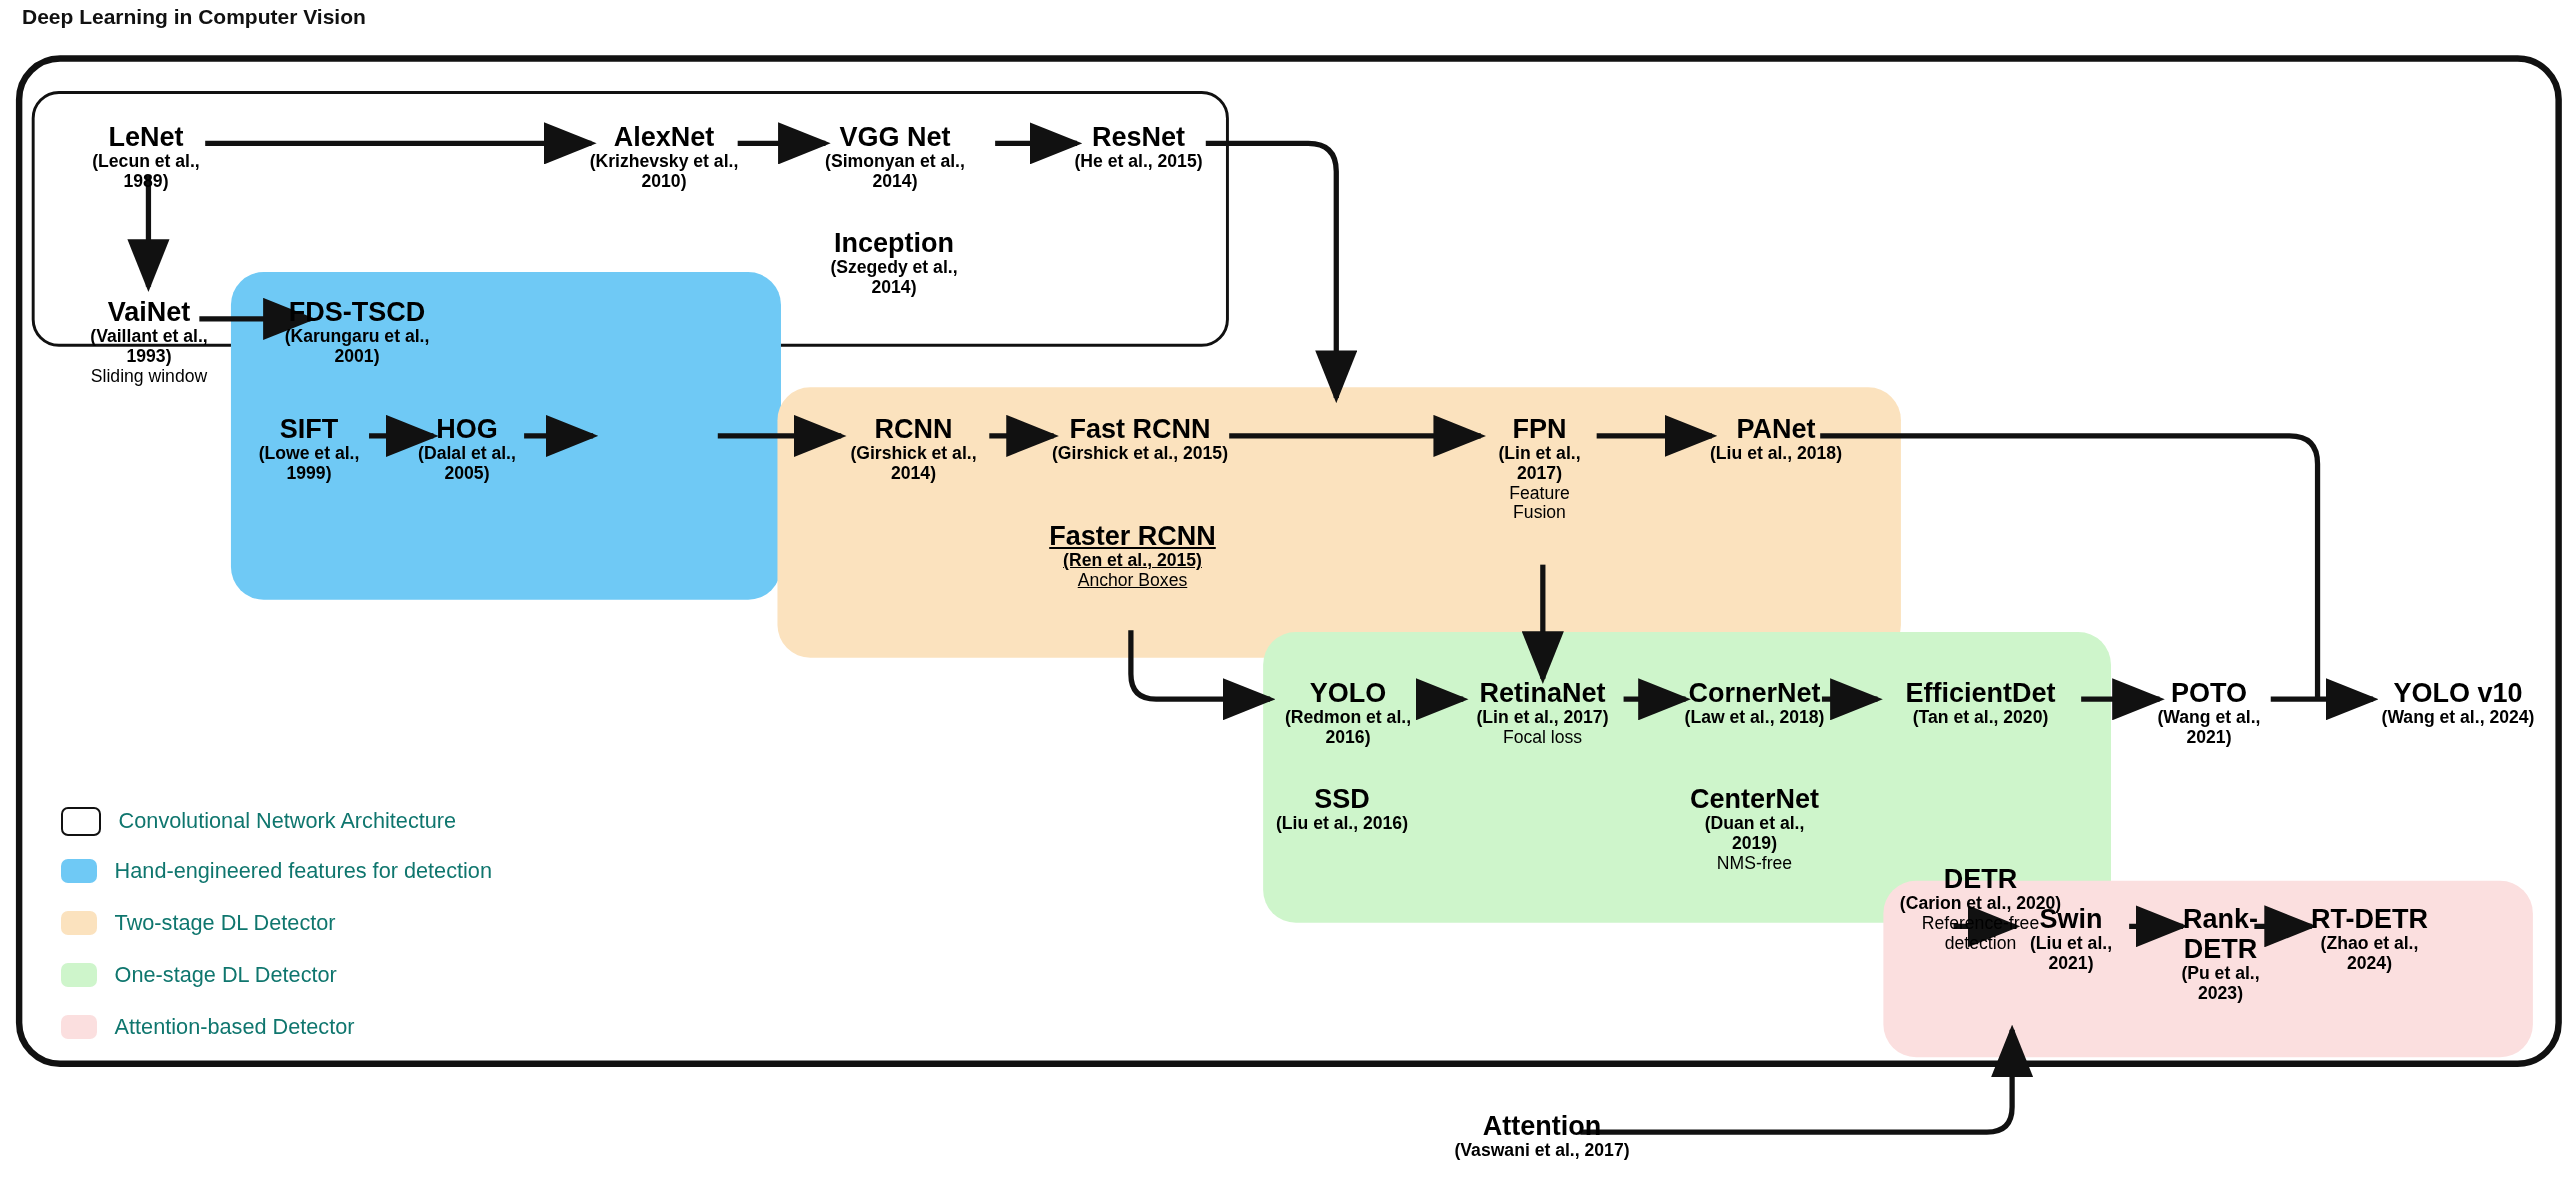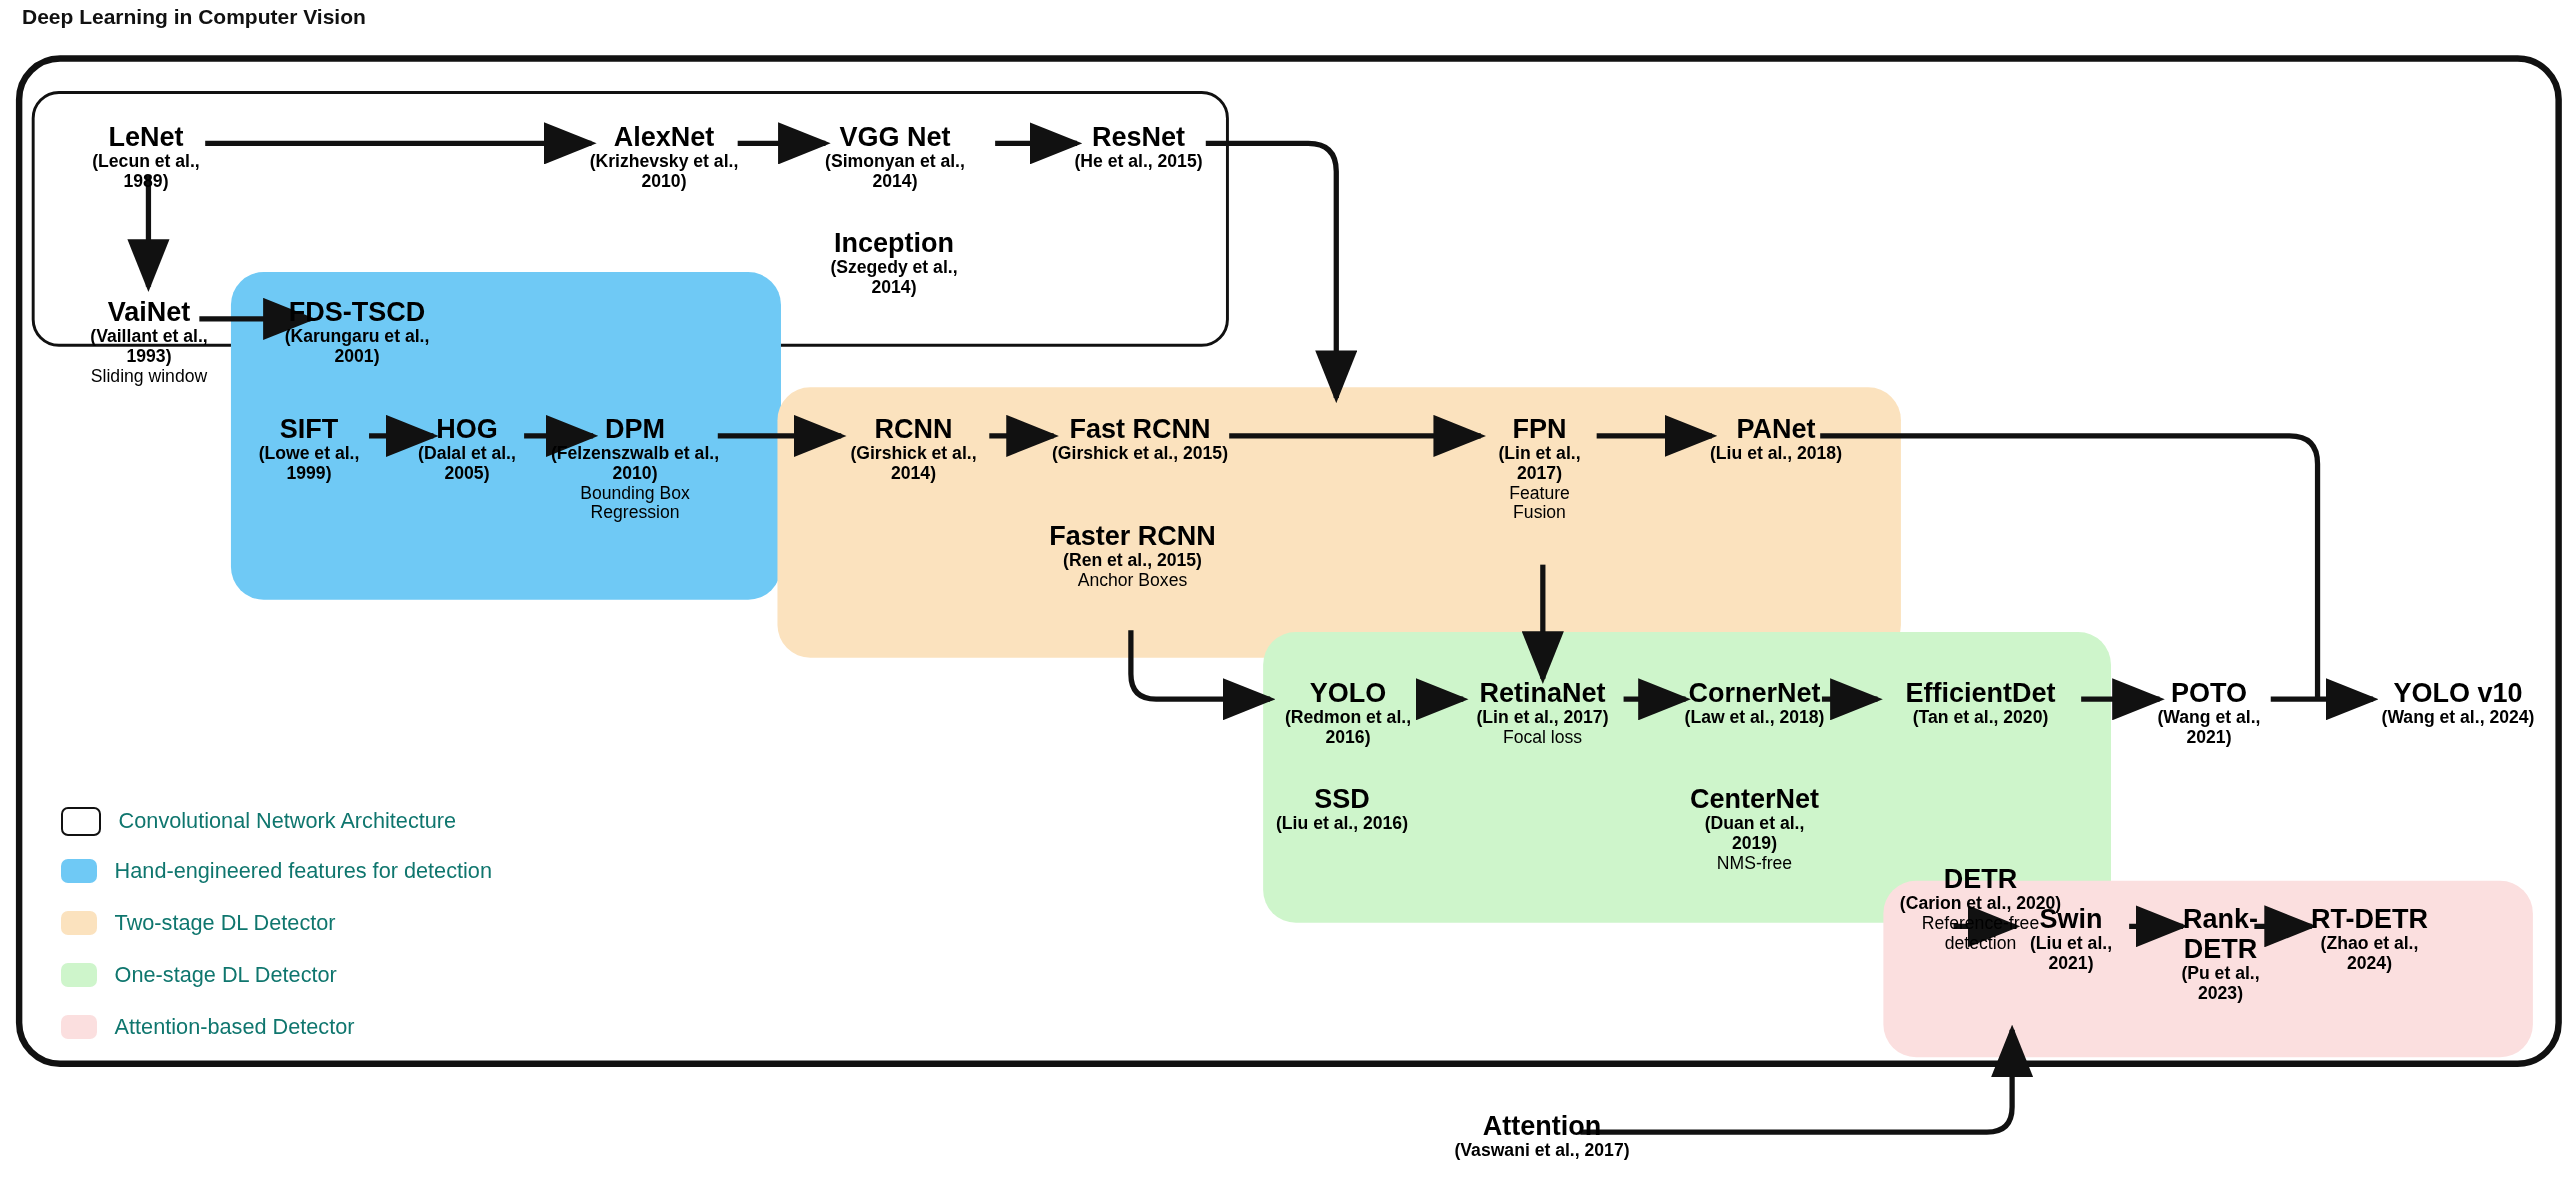--- a/index.html
+++ b/index.html
@@ -136,37 +136,32 @@
   <div class="node" style="left:246px;top:414px;width:126px;">
     <div class="nm">SIFT</div>
     <div class="cit">(Lowe et al., 1999)</div>
   </div>
 
   <div class="node" style="left:404px;top:414px;width:126px;">
     <div class="nm">HOG</div>
     <div class="cit">(Dalal et al., 2005)</div>
   </div>
 
-  <div class="node" style="left:550px;top:414px;width:170px;">
-    <div class="nm">DPM</div>
-    <div class="cit">(Felzenszwalb et al., 2010)</div>
-    <div class="sub">Bounding Box Regression</div>
-  </div>
 
   <div class="node" style="left:836px;top:414px;width:155px;">
     <div class="nm">RCNN</div>
     <div class="cit">(Girshick et al., 2014)</div>
   </div>
 
   <div class="node" style="left:1048px;top:414px;width:184px;">
     <div class="nm">Fast RCNN</div>
     <div class="cit">(Girshick et al., 2015)</div>
   </div>
 
-  <div class="node" style="left:1033px;top:521px;width:199px;">
+  <div class="node" style="left:1033px;top:521px;width:199px;text-decoration:underline;">
     <div class="nm">Faster RCNN</div>
     <div class="cit">(Ren et al., 2015)</div>
     <div class="sub">Anchor Boxes</div>
   </div>
 
   <div class="node" style="left:1475px;top:414px;width:129px;">
     <div class="nm">FPN</div>
     <div class="cit">(Lin et al., 2017)</div>
     <div class="sub" style="max-width:105px;margin:0 auto;">Feature Fusion</div>
   </div>

